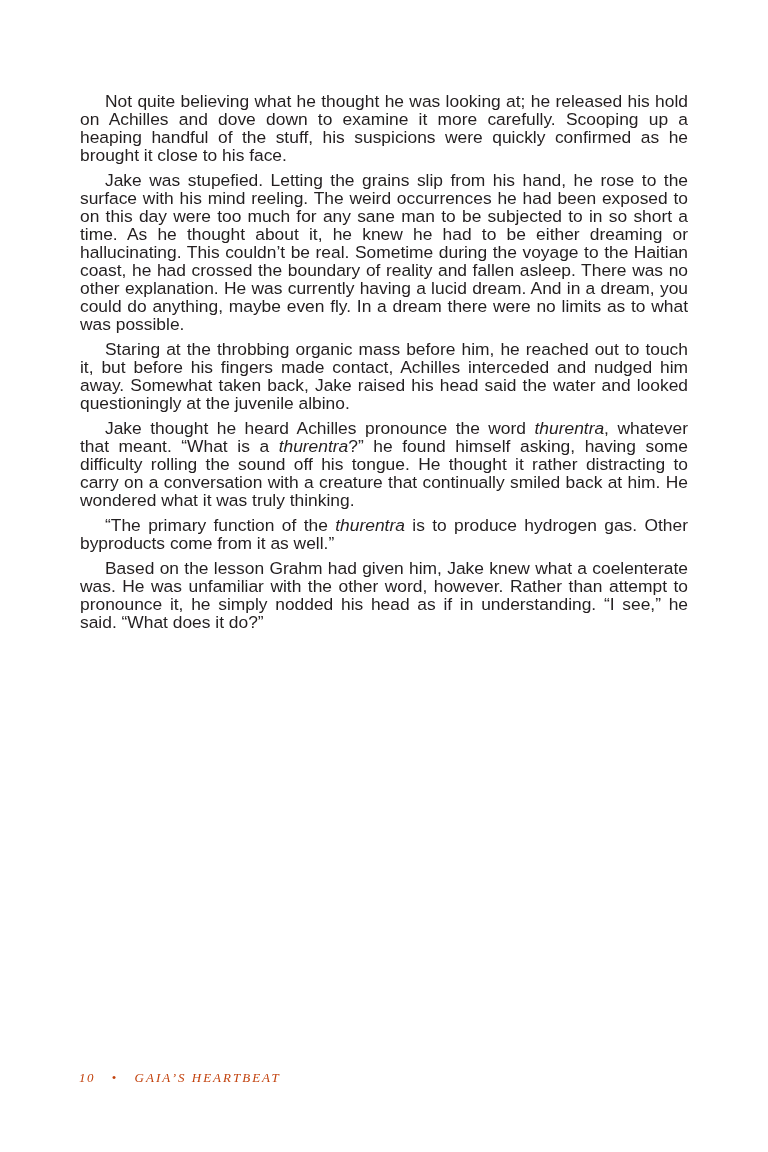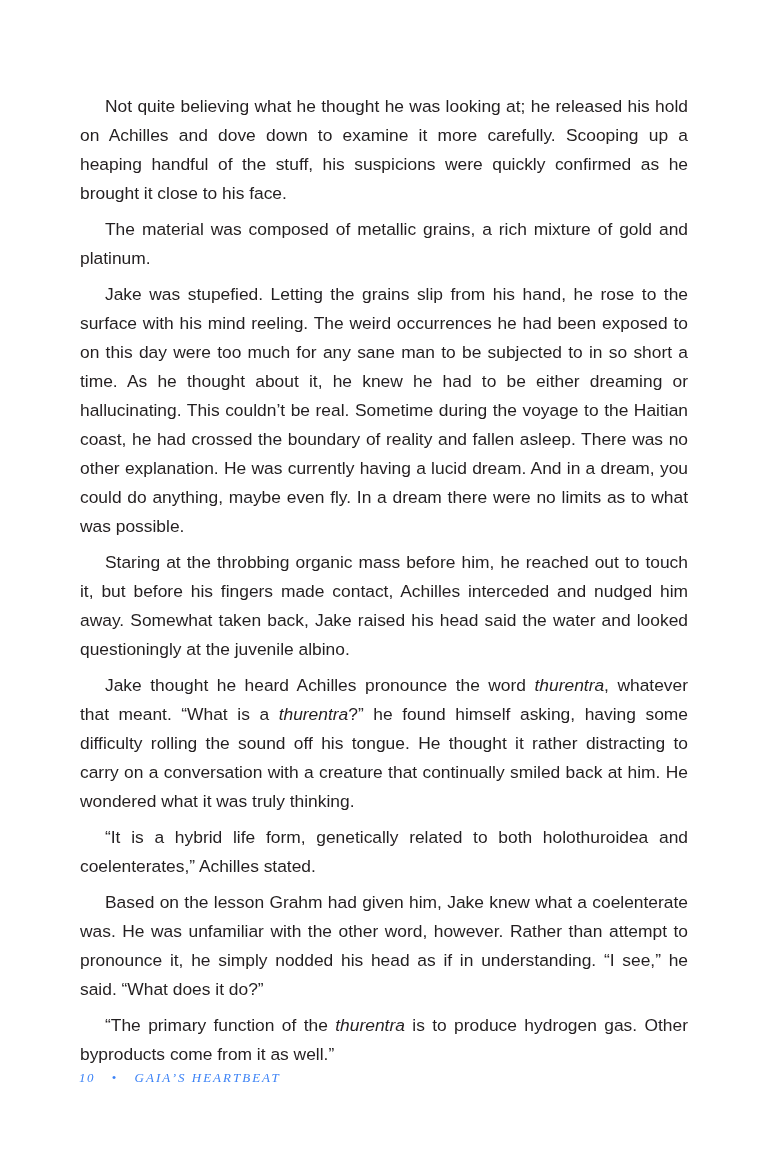--- a/index.html
+++ b/index.html
@@ -1,37 +1,35 @@
 <!DOCTYPE html>
 <html><head>
 <meta charset="utf-8">
 <style>
   html, body { margin: 0; padding: 0; background: #ffffff; }
   body { width: 768px; height: 1152px; position: relative; overflow: hidden; }
   .page { position: absolute; left: 80px; top: 92px; width: 608px; color: #231f20;
-    font-family: "Liberation Sans", sans-serif; font-size: 17.4px; line-height: 29px; }
+    font-family: "Liberation Sans", sans-serif; font-size: 17.4px; line-height: 18px; }
   .para { margin: 0 0 7px 0; text-indent: 25px; text-align: justify; }
   .para em { font-style: italic; }
-  .footer { position: absolute; left: 79px; top: 1070px; color: #3b82f6;
+  .footer { position: absolute; left: 79px; top: 1070px; color: #c2410c;
     font-family: "Liberation Serif", serif; font-style: italic; font-size: 13px; letter-spacing: 1.5px; }
   .footer .num { margin-right: 12px; }
   .footer .bullet { font-style: normal; margin-right: 12px; }
   .footer .title { font-variant: small-caps; letter-spacing: 2px; }
 </style>
 </head>
 <body>
 
 <div class="page">
   <p class="para"><span>Not quite believing what he thought he was looking at; he released his hold on Achilles and dove down to examine it more carefully. Scooping up a heaping handful of the stuff, his suspicions were quickly confirmed as he brought it close to his face.</span></p>
-  <p class="para"><span>The material was composed of metallic grains, a rich mixture of gold and platinum.</span></p>
   <p class="para"><span>Jake was stupefied. Letting the grains slip from his hand, he rose to the surface with his mind reeling. The weird occurrences he had been exposed to on this day were too much for any sane man to be subjected to in so short a time. As he thought about it, he knew he had to be either dreaming or hallucinating. This couldn’t be real. Sometime during the voyage to the Haitian coast, he had crossed the boundary of reality and fallen asleep. There was no other explanation. He was currently having a lucid dream. And in a dream, you could do anything, maybe even fly. In a dream there were no limits as to what was possible.</span></p>
   <p class="para"><span>Staring at the throbbing organic mass before him, he reached out to touch it, but before his fingers made contact, Achilles interceded and nudged him away. Somewhat taken back, Jake raised his head said the water and looked questioningly at the juvenile albino.</span></p>
   <p class="para"><span>Jake thought he heard Achilles pronounce the word </span><em>thurentra</em><span>, whatever that meant. “What is a </span><em>thurentra</em><span>?” he found himself asking, having some difficulty rolling the sound off his tongue. He thought it rather distracting to carry on a conversation with a creature that continually smiled back at him. He wondered what it was truly thinking.</span></p>
-  <p class="para"><span>“It is a hybrid life form, genetically related to both holothuroidea and coelenterates,” Achilles stated.</span></p>
+  <p class="para"><span>“The primary function of the </span><em>thurentra</em><span> is to produce hydrogen gas. Other byproducts come from it as well.”</span></p>
   <p class="para"><span>Based on the lesson Grahm had given him, Jake knew what a coelenterate was. He was unfamiliar with the other word, however. Rather than attempt to pronounce it, he simply nodded his head as if in understanding. “I see,” he said. “What does it do?”</span></p>
-  <p class="para"><span>“The primary function of the </span><em>thurentra</em><span> is to produce hydrogen gas. Other byproducts come from it as well.”</span></p>
 </div>
 
 <div class="footer">
   <span class="num">10</span>
   <span class="bullet">•</span>
   <span class="title">GAIA’S HEARTBEAT</span>
 </div>
 
 </body></html>

